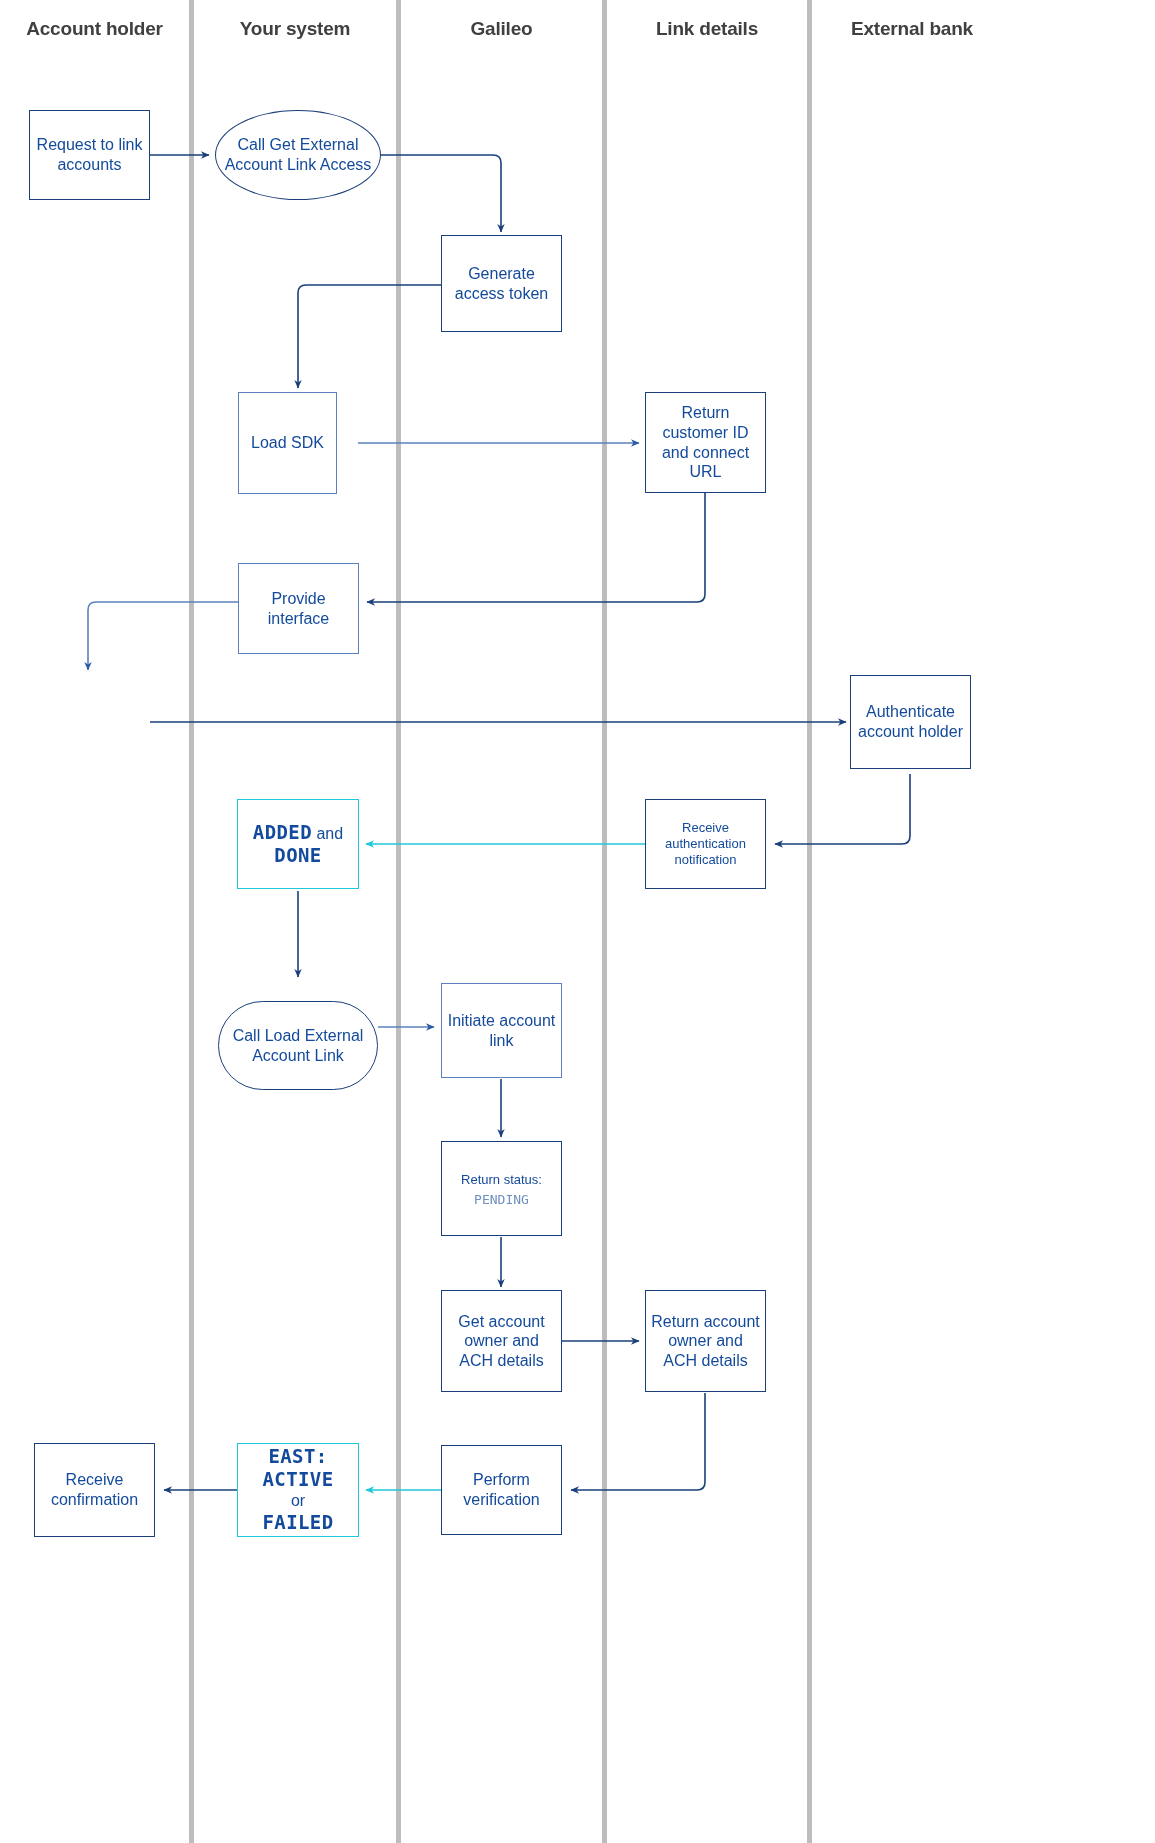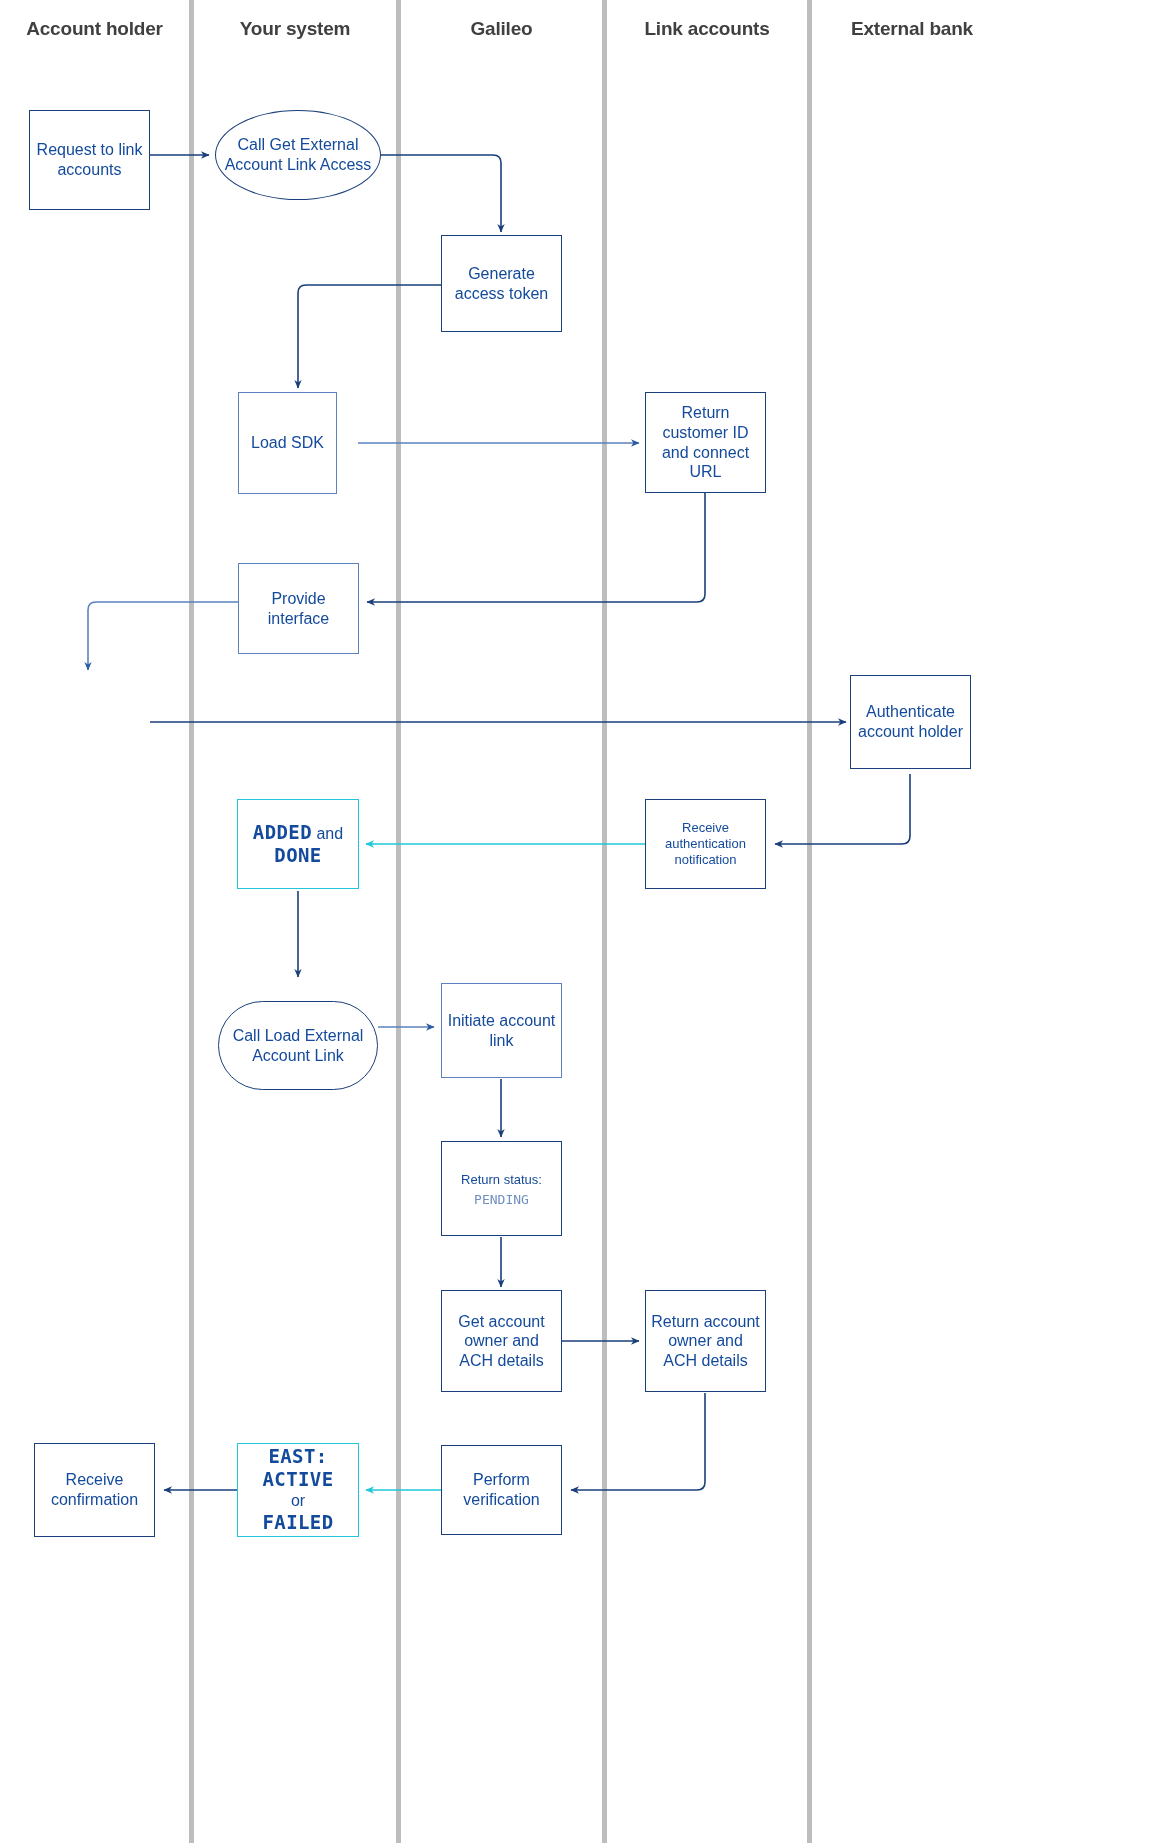--- a/index.html
+++ b/index.html
@@ -95,21 +95,21 @@
 <div id="canvas">
 
   <div class="lane-divider" style="left:189px;"></div>
   <div class="lane-divider" style="left:396px;"></div>
   <div class="lane-divider" style="left:602px;"></div>
   <div class="lane-divider" style="left:807px;"></div>
 
   <div class="lane-header" style="left:0px;   width:189px;">Account holder</div>
   <div class="lane-header" style="left:194px; width:202px;">Your system</div>
   <div class="lane-header" style="left:401px; width:201px;">Galileo</div>
-  <div class="lane-header" style="left:607px; width:200px;">Link accounts</div>
+  <div class="lane-header" style="left:607px; width:200px;">Link details</div>
   <div class="lane-header" style="left:812px; width:200px;">External bank</div>
 
   <svg class="connectors" viewBox="0 0 1155 1843">
     <defs>
       <marker id="ah-dark" markerWidth="9" markerHeight="9" refX="8" refY="4.5" orient="auto" markerUnits="userSpaceOnUse">
         <path d="M0,0.8 L8.6,4.5 L0,8.2 L2.4,4.5 Z" fill="#1a3f7a"></path>
       </marker>
       <marker id="ah-soft" markerWidth="9" markerHeight="9" refX="8" refY="4.5" orient="auto" markerUnits="userSpaceOnUse">
         <path d="M0,0.8 L8.6,4.5 L0,8.2 L2.4,4.5 Z" fill="#2b5ca3"></path>
       </marker>
@@ -146,21 +146,21 @@
 
     <path d="M562,1341 L639,1341" fill="none" stroke="#1a3f7a" stroke-width="1.6" marker-end="url(#ah-dark)"></path>
 
     <path d="M705,1393 L705,1482 Q705,1490 697,1490 L571,1490" fill="none" stroke="#1a3f7a" stroke-width="1.6" marker-end="url(#ah-dark)"></path>
 
     <path d="M441,1490 L366,1490" fill="none" stroke="#1ec8d8" stroke-width="1.6" marker-end="url(#ah-cyan)"></path>
 
     <path d="M237,1490 L164,1490" fill="none" stroke="#1a3f7a" stroke-width="1.6" marker-end="url(#ah-dark)"></path>
   </svg>
 
-  <div class="node rect" style="left:29px; top:110px; width:121px; height:100px;">Request to link accounts</div>
+  <div class="node rect" style="left:29px; top:110px; width:121px; height:90px;">Request to link accounts</div>
 
   <div class="node oval" style="left:215px; top:110px; width:166px; height:90px;">Call Get External Account Link Access</div>
 
   <div class="node rect" style="left:441px; top:235px; width:121px; height:97px;">Generate access token</div>
 
   <div class="node rect-soft" style="left:238px; top:392px; width:99px; height:102px;">Load SDK</div>
 
   <div class="node rect" style="left:645px; top:392px; width:121px; height:101px;">Return customer ID and connect URL</div>
 
   <div class="node rect-soft" style="left:238px; top:563px; width:121px; height:91px;">Provide interface</div>

